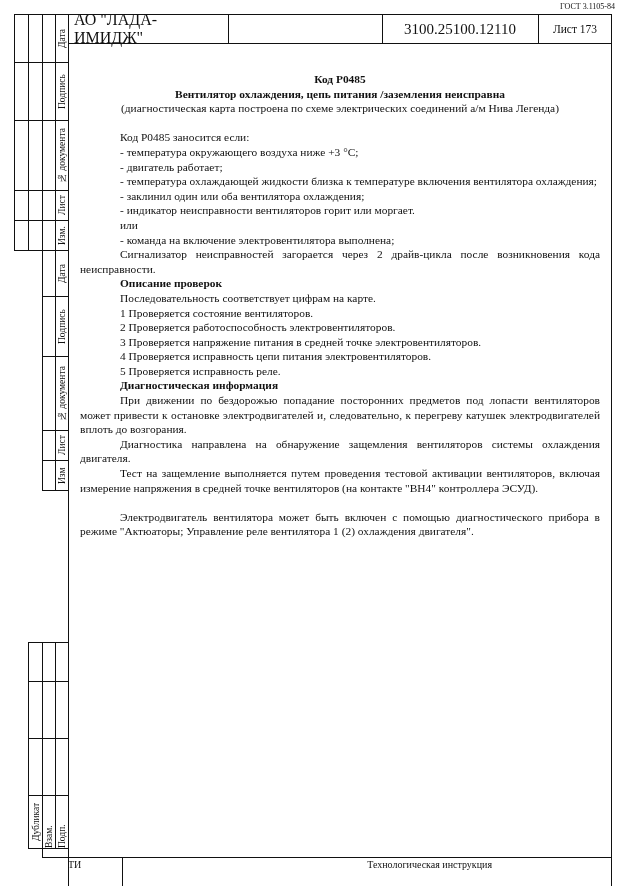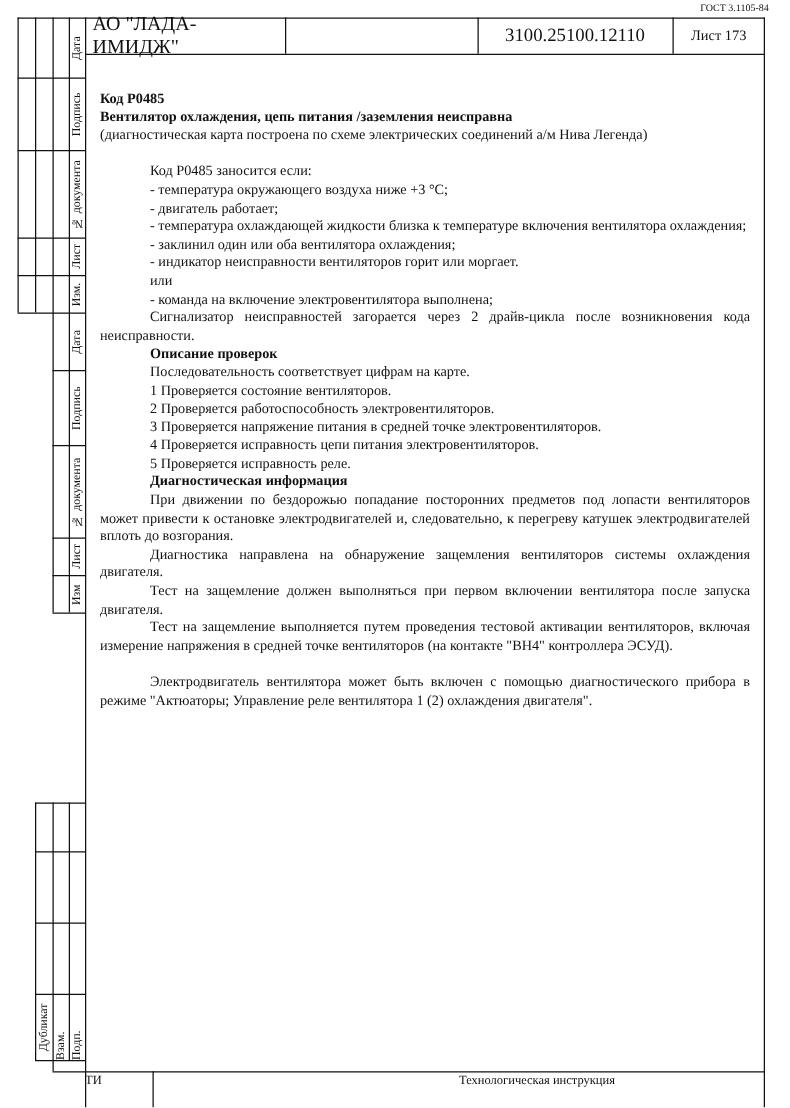--- a/index.html
+++ b/index.html
@@ -6,22 +6,22 @@
   body { width: 632px; height: 886px; position: relative; overflow: hidden;
          font-family: "Liberation Serif", "DejaVu Serif", serif; color: #111; }
   .line-v { position: absolute; width: 0; border-left: 1.3px solid #111; }
   .line-h { position: absolute; height: 0; border-top: 1.3px solid #111; }
   .gost { position: absolute; right: 17px; top: 2px; font-size: 8px; }
   .hdr { position: absolute; top: 15px; height: 28px; display: flex; align-items: center; }
   .vlabel { position: absolute; writing-mode: vertical-rl; transform: rotate(180deg);
             font-size: 9.5px; display: flex; align-items: center; justify-content: center;
             text-align: center; white-space: nowrap; }
   .content { position: absolute; left: 80px; top: 72px; width: 520px; font-size: 11.4px; line-height: 14.6px; }
-  .title { text-align: left; font-weight: bold; }
-  .subtitle { }
+  .title { text-align: center; font-weight: bold; }
+  .subtitle { text-align: center; }
   .p { text-align: justify; }
   .ind { text-indent: 40px; }
   .b { font-weight: bold; }
   .gap { height: 14.6px; }
   .footer-text { position: absolute; top: 859px; font-size: 10px; }
 </style>
 </head>
 <body>
 
 <div class="gost">ГОСТ 3.1105-84</div>
@@ -105,21 +105,20 @@
   <div class="p ind">Последовательность соответствует цифрам на карте.</div>
   <div class="p ind">1 Проверяется состояние вентиляторов.</div>
   <div class="p ind">2 Проверяется работоспособность электровентиляторов.</div>
   <div class="p ind">3 Проверяется напряжение питания в средней точке электровентиляторов.</div>
   <div class="p ind">4 Проверяется исправность цепи питания электровентиляторов.</div>
   <div class="p ind">5 Проверяется исправность реле.</div>
 
   <div class="p ind b">Диагностическая информация</div>
   <div class="p ind">При движении по бездорожью попадание посторонних предметов под лопасти вентиляторов может привести к остановке электродвигателей и, следовательно, к перегреву катушек электродвигателей вплоть до возгорания.</div>
   <div class="p ind">Диагностика направлена на обнаружение защемления вентиляторов системы охлаждения двигателя.</div>
-  <div class="p ind">Тест на защемление должен выполняться при первом включении вентилятора после запуска двигателя.</div>
   <div class="p ind">Тест на защемление выполняется путем проведения тестовой активации вентиляторов, включая измерение напряжения в средней точке вентиляторов (на контакте "ВН4" контроллера ЭСУД).</div>
   <div class="gap"></div>
   <div class="p ind">Электродвигатель вентилятора может быть включен с помощью диагностического прибора в режиме "Актюаторы; Управление реле вентилятора 1 (2) охлаждения двигателя".</div>
 </div>
 
 <div class="line-v" style="left:122px; top:857px; height:29px;"></div>
 <div class="footer-text" style="left:68px; width:54px; text-align:left;">ТИ</div>
 <div class="footer-text" style="left:122px; width:370px; text-align:right;">Технологическая инструкция</div>
 
 </body></html>

